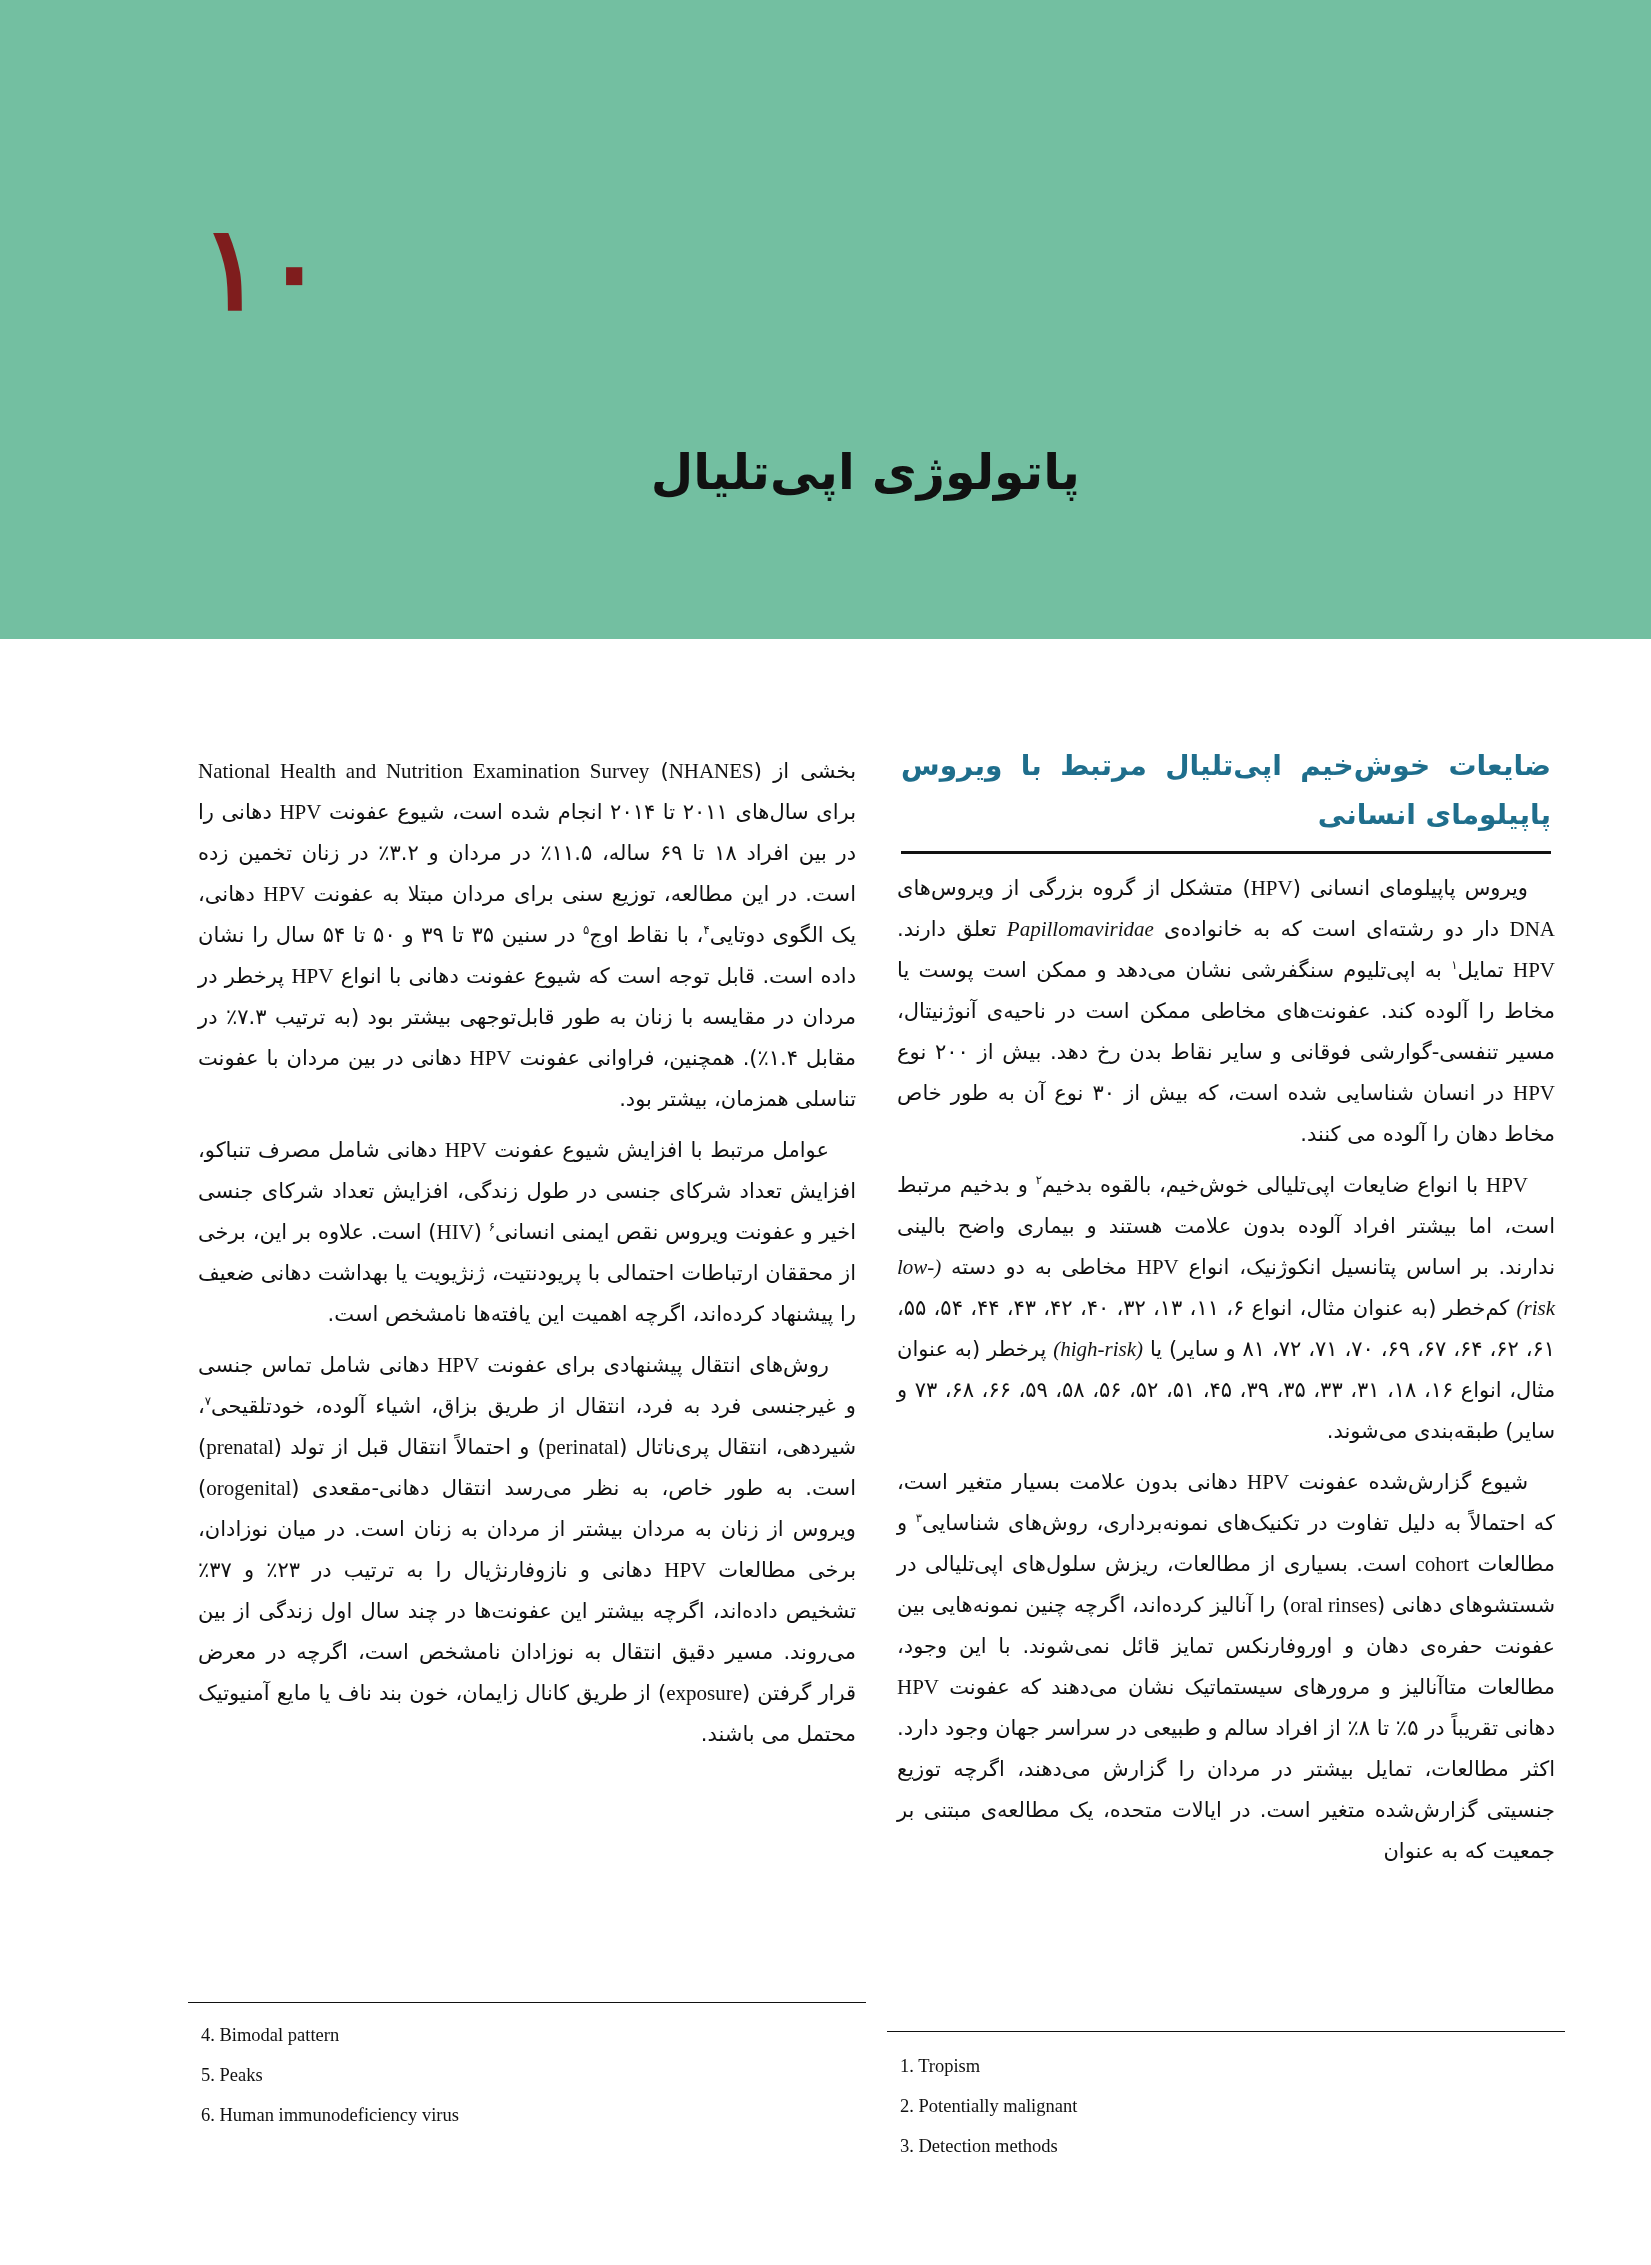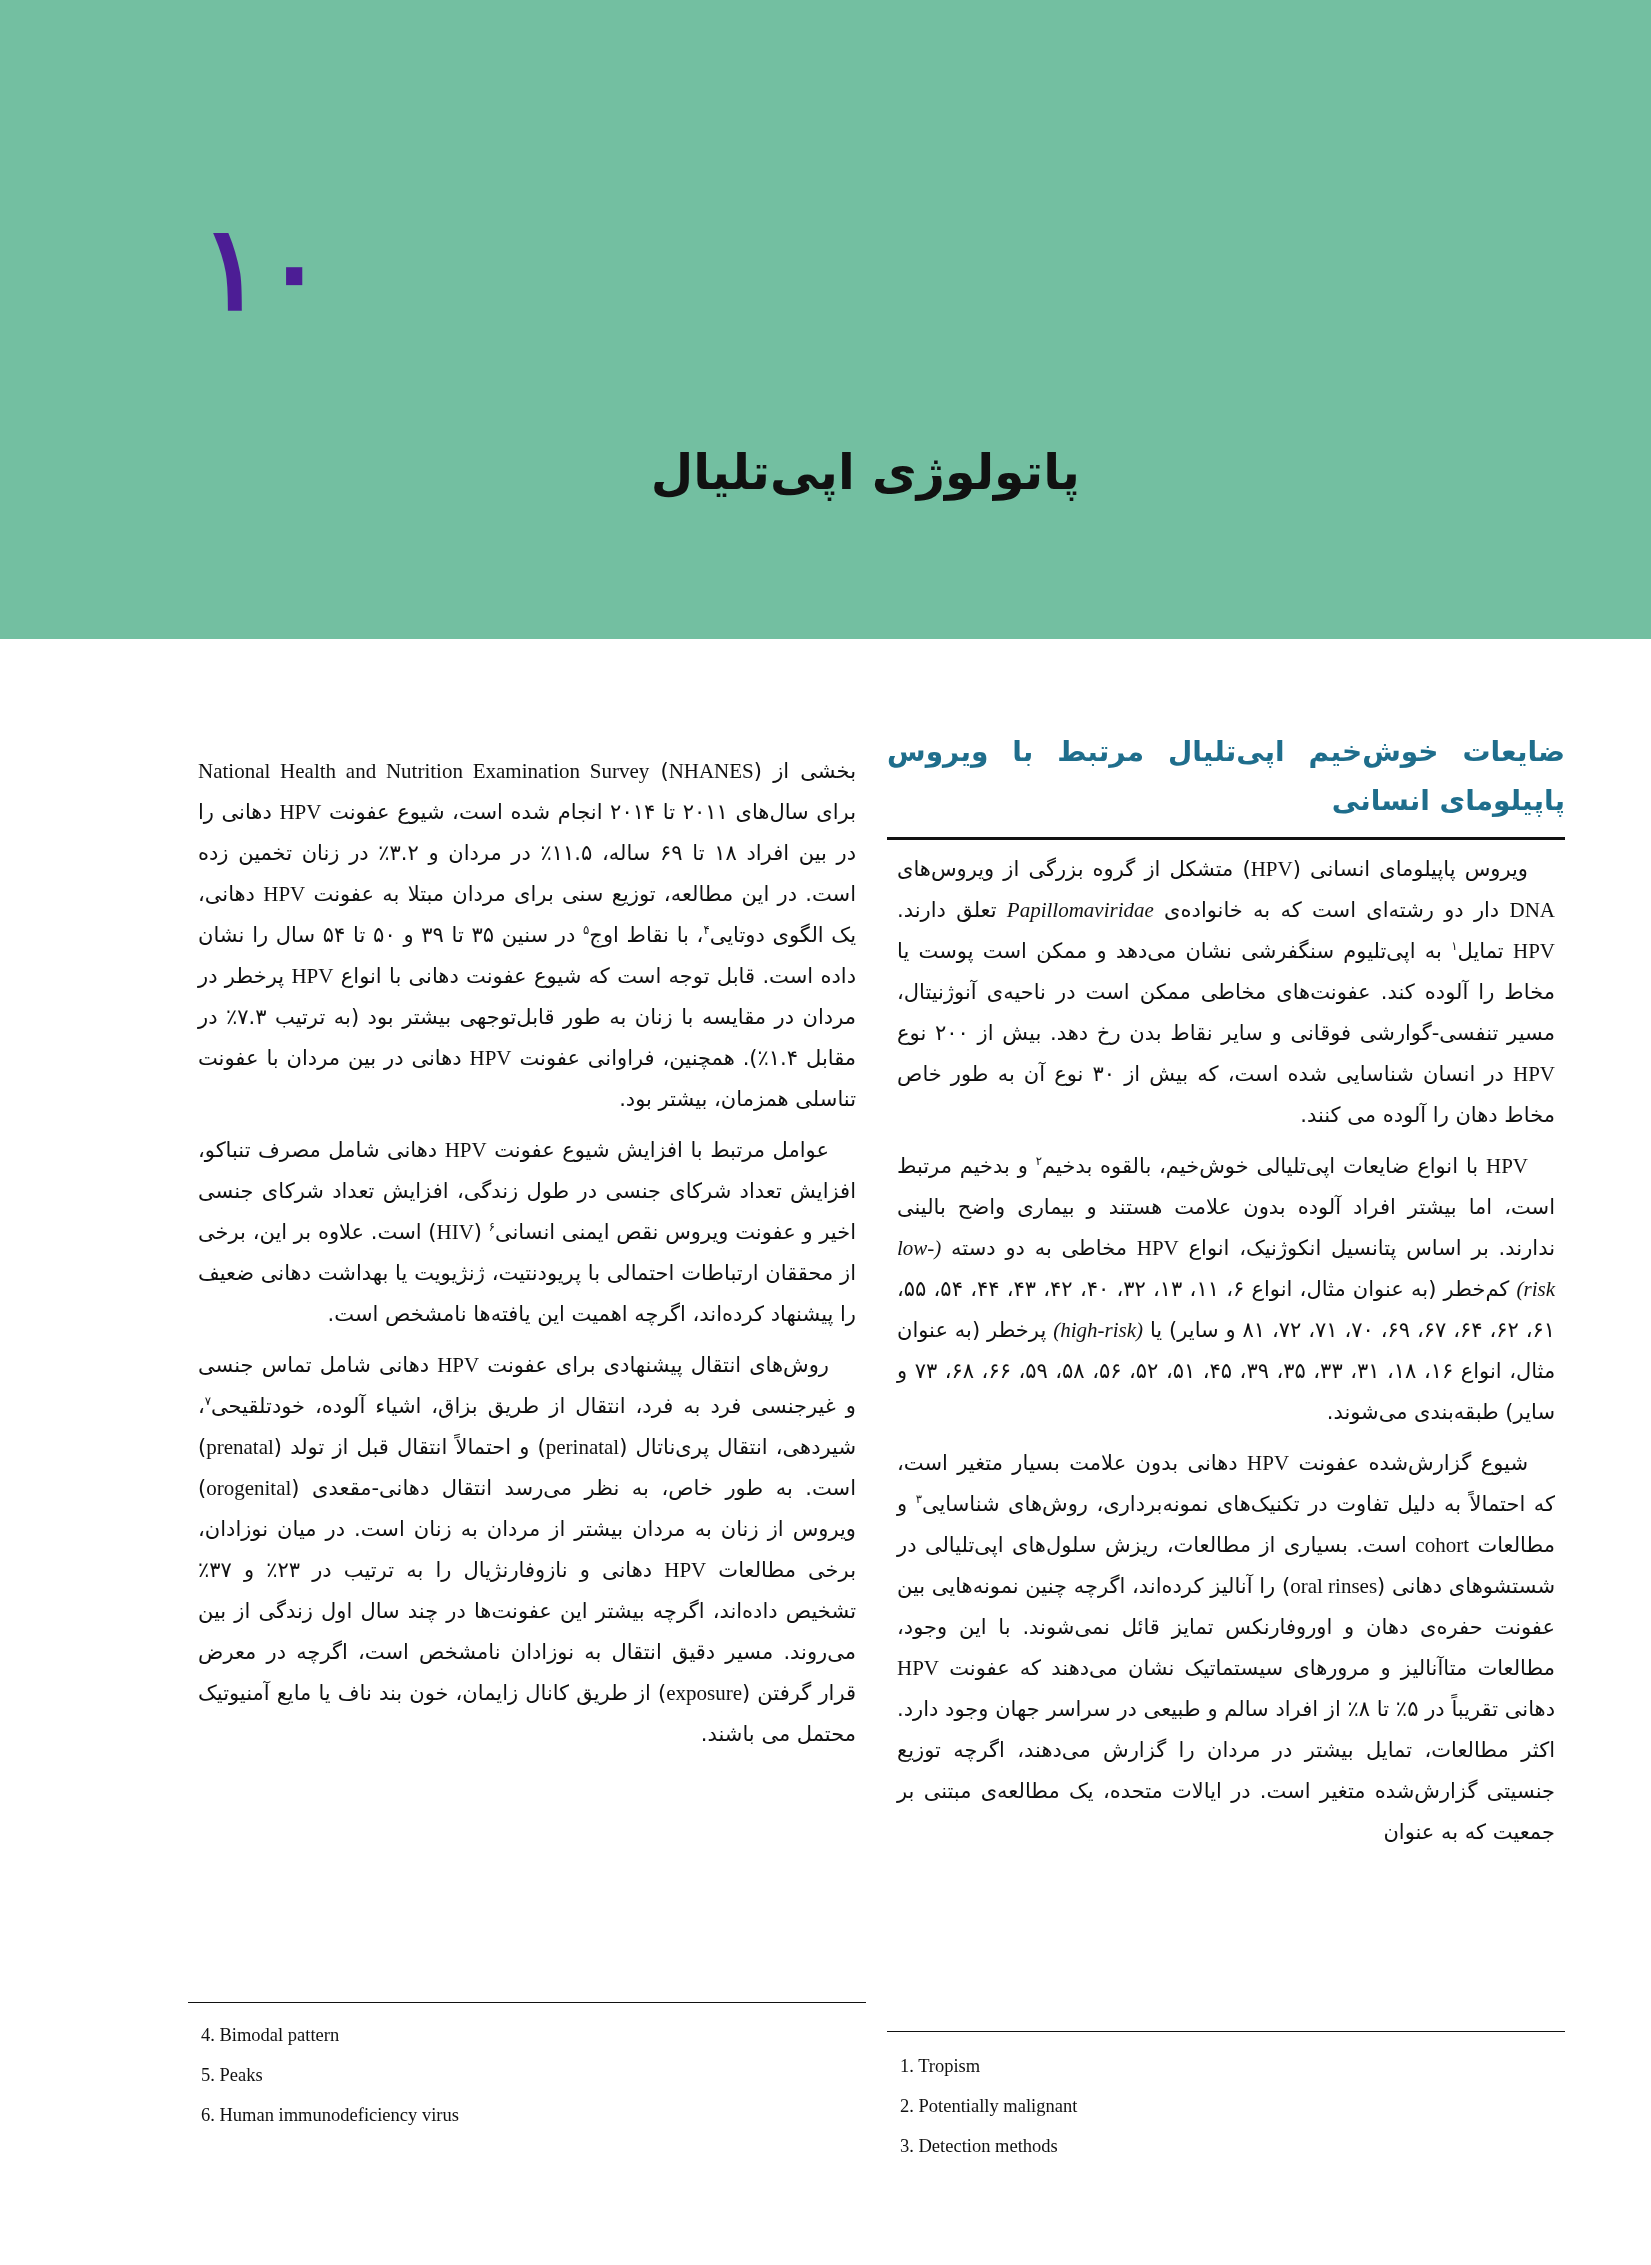--- a/index.html
+++ b/index.html
@@ -1,26 +1,26 @@
 <!DOCTYPE html>
 <html lang="fa" dir="rtl"><head>
 <meta charset="utf-8">
 <style>
   html, body { margin:0; padding:0; }
   body { width:1651px; height:2266px; background:#ffffff; position:relative; overflow:hidden;
          font-family:"DejaVu Sans", sans-serif; color:#111; }
   .band { position:absolute; left:0; top:0; width:1651px; height:639px; background:#73bfa1; }
-  .chapter-num { position:absolute; left:200px; top:210px; direction:ltr; color:#4c1d95;
+  .chapter-num { position:absolute; left:200px; top:210px; direction:ltr; color:#7f1d1d;
                  font-family:"DejaVu Serif", serif; font-weight:bold; font-size:117px; line-height:1; }
   .chapter-title { position:absolute; right:571px; top:444px; font-weight:bold; font-size:49px;
                    color:#111; line-height:1.2; white-space:nowrap; }
   .col { position:absolute; top:727px; width:678px; direction:rtl; text-align:justify; }
   .col-right { left:887px; }
   .col-left { left:188px; top:741px; }
-  .sec-heading { color:#1f6e8c; font-weight:bold; font-size:28px; line-height:49px; margin:0;
+  .sec-heading { color:#1f6e8c; font-weight:bold; font-size:28px; line-height:49px; margin:14px;
                  padding-bottom:11.7px; border-bottom:3.9px solid #111; }
   p { margin:10px; font-size:21px; line-height:41px; text-indent:27px; }
   p.noindent { text-indent:0; }
   .col-right p:first-of-type { margin-top:9.8px; }
   .latin { font-family:"Liberation Serif", serif; }
   .it { font-style:italic; font-family:"Liberation Serif", serif; }
   sup { font-size:11.7px; line-height:0; }
   .notes { position:absolute; width:678px; direction:ltr; text-align:left;
            font-family:"Liberation Serif", serif; font-size:18.5px; line-height:27px; }
   .notes-right { left:887px; top:2031px; border-top:1.5px solid #111; padding-top:7.8px; }

